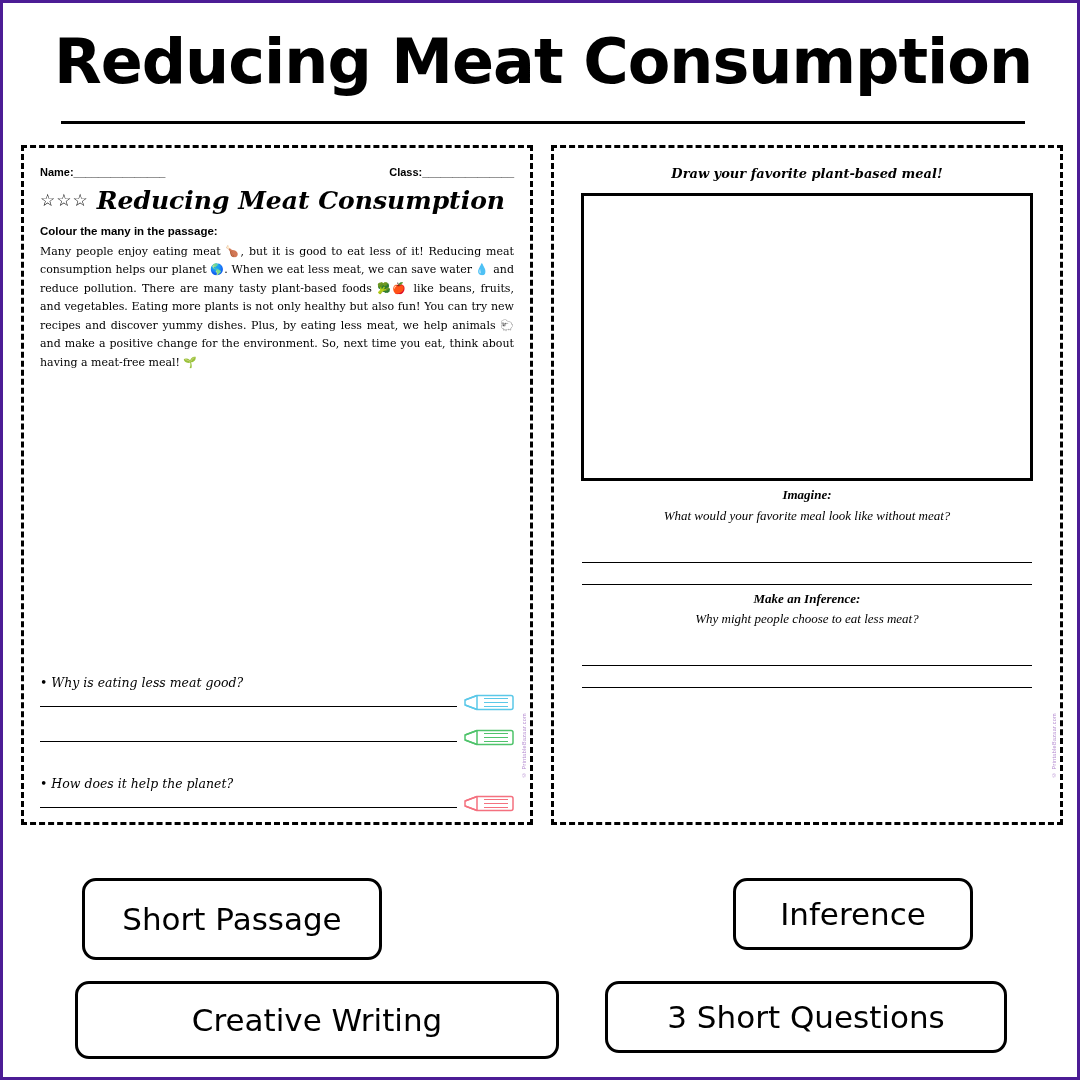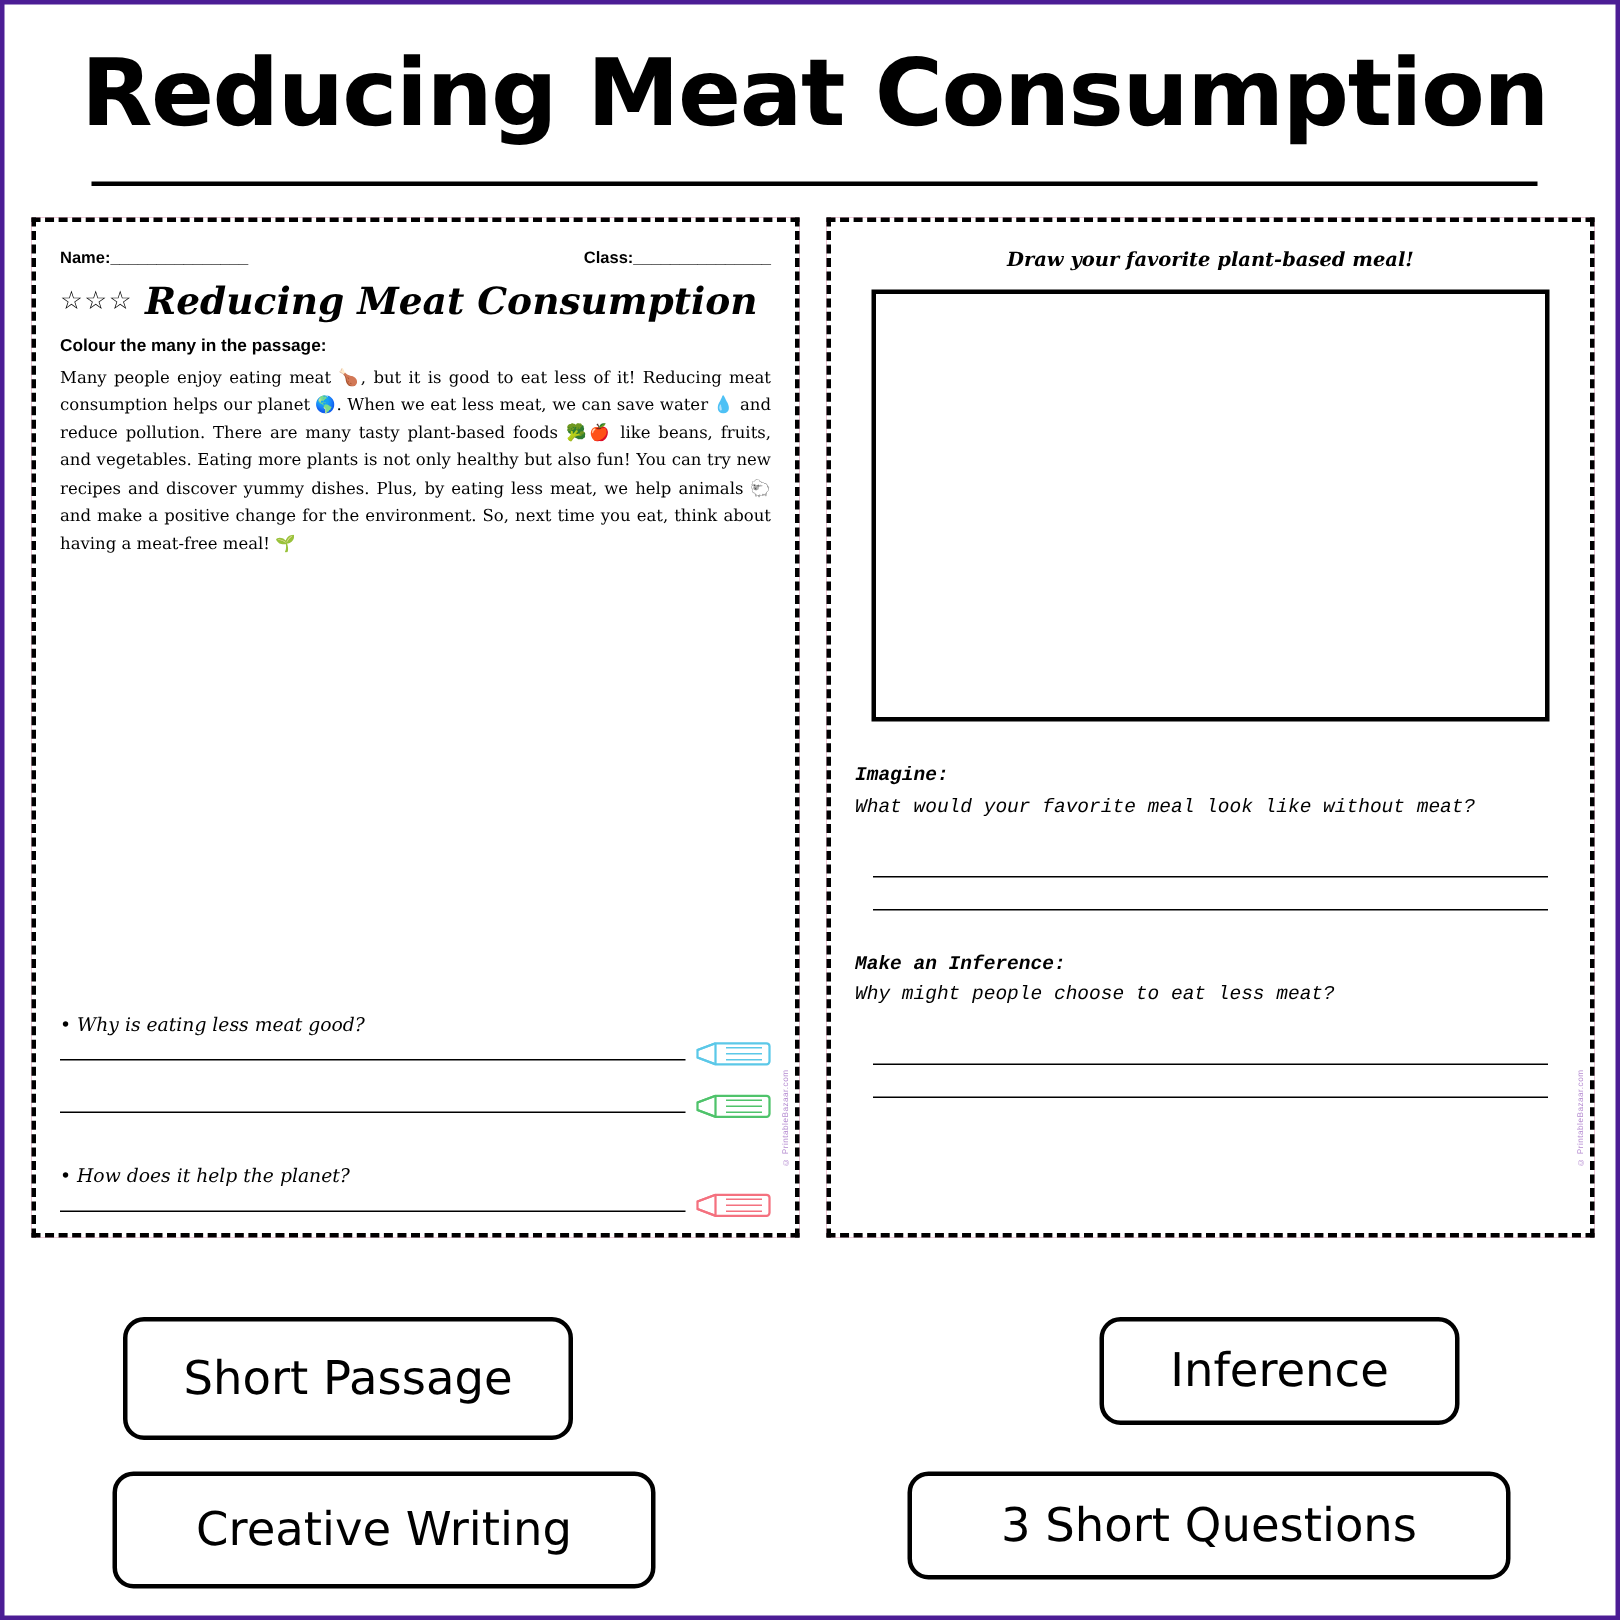--- a/index.html
+++ b/index.html
@@ -38,21 +38,21 @@
     top: 118px;
     left: 58px;
     width: 964px;
     height: 3px;
     background: #000;
   }
 
   
   .sheet {
     position: absolute;
-    background: #be185d;
+    background: #22c55e;
   }
   .sheet-inner {
     width: 100%;
     height: 100%;
     background: #fff;
     border: 3px dashed #000;
     position: relative;
     overflow: hidden;
   }
   #sheet-left  { left: 18px;  top: 142px; width: 512px; height: 680px; }
@@ -145,25 +145,26 @@
     margin-top: 4px;
   }
   .draw-box {
     margin: 12px auto 0;
     width: 452px;
     height: 288px;
     border: 3px solid #000;
     background: #fff;
   }
   .prompt {
-    font-family: Liberation Mono, monospace;
+    text-align: center;
+    font-family: Liberation Serif, serif;
     font-style: italic;
     font-size: 13px;
     color: #000;
-    margin-top: 26px;
+    margin-top: 4px;
     line-height: 1.6;
   }
   .prompt .lead { font-weight: bold; }
   .answer-lines { margin-top: 14px; }
   .answer-lines .ln {
     border-bottom: 1.5px solid #000;
     height: 22px;
     margin: 0 12px;
   }
   .watermark {
@@ -189,21 +190,21 @@
     justify-content: center;
     font-family: "DejaVu Sans", sans-serif;
     font-size: 31px;
     color: #000;
     white-space: nowrap;
     padding: 0 18px;
   }
   #pill-0 { left: 79px;  top: 875px; width: 300px; height: 82px; }
   #pill-1 { left: 458px; top: 875px; width: 205px; height: 76px; }
   #pill-2 { left: 730px; top: 875px; width: 240px; height: 72px; }
-  #pill-3 { left: 72px;  top: 978px; width: 362px; height: 78px; }
+  #pill-3 { left: 72px;  top: 978px; width: 484px; height: 78px; }
   #pill-4 { left: 602px; top: 978px; width: 402px; height: 72px; }
 </style>
 </head>
 <body>
 
 <div class="page">
 
   <div class="main-title">Reducing Meat Consumption</div>
   <div class="title-rule"></div>
 

